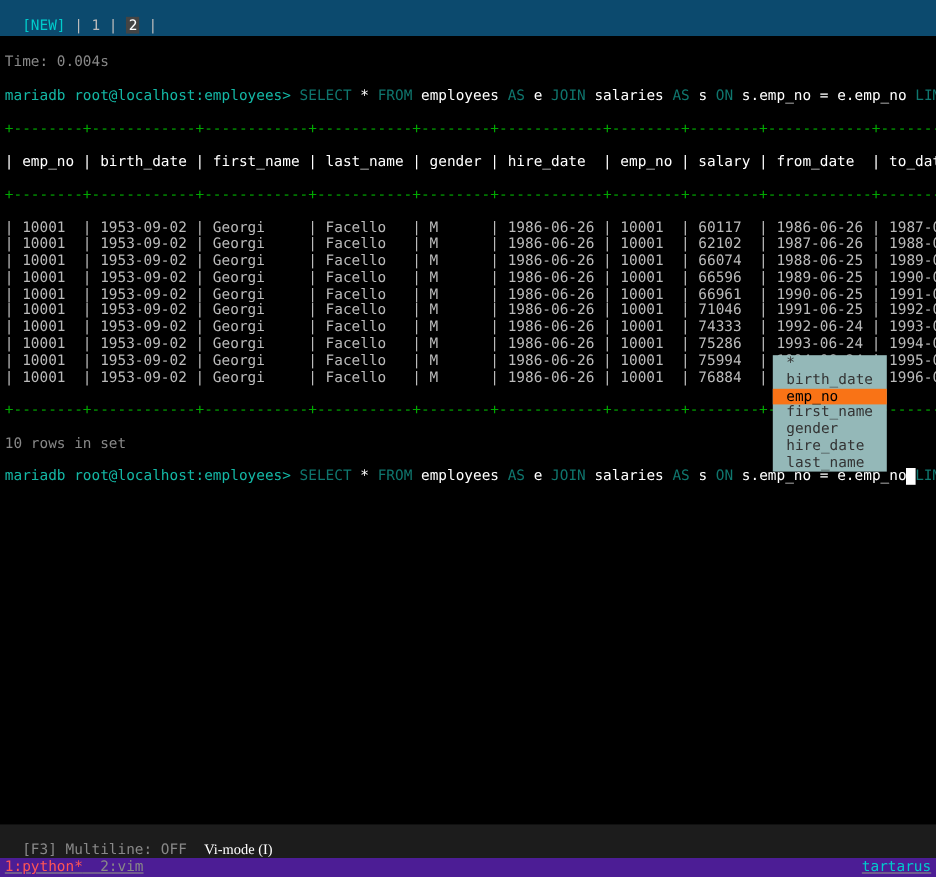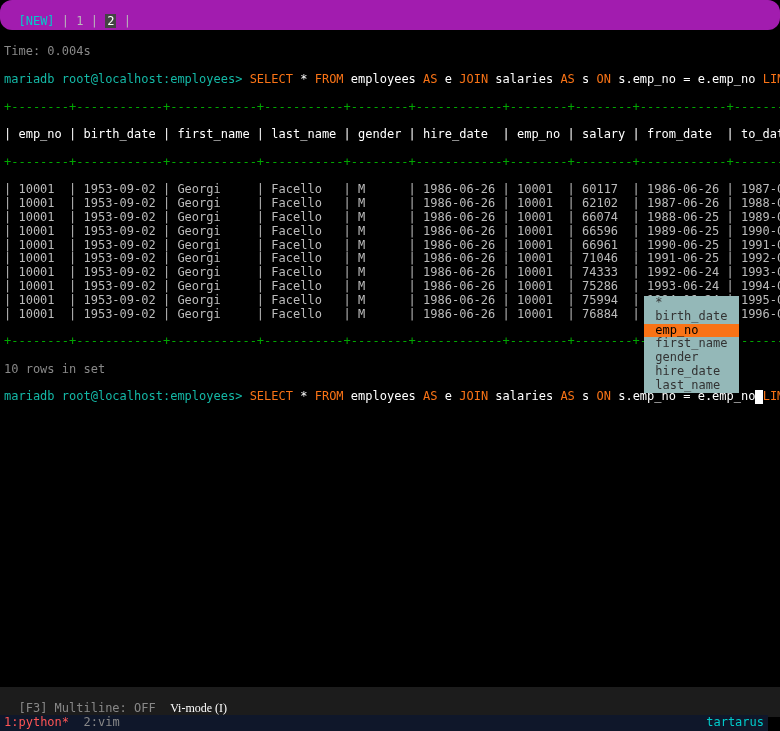--- a/index.html
+++ b/index.html
@@ -8,34 +8,33 @@
     color: #fff;
     font-family: "Menlo", "Consolas", "DejaVu Sans Mono", monospace;
     font-size: 12px;
     line-height: 1.15;
     width: 780px;
     height: 731px;
     overflow: hidden;
     position: relative;
   }
   .tabbar {
-    background: #a21caf;
+    background: #0c4a6e;
     padding: 1px 4px;
     white-space: pre;
-    border-radius: 12px;
   }
   .tab-new { color: #00cccc; }
   .tab-label { color: #bbbbbb; }
   .tab-active { background: #444; color: #fff; padding: 0 2px; }
   .term {
     padding: 2px 4px;
     white-space: pre;
   }
   .dim { color: #888888; }
-  .kw { color: #f97316; }
+  .kw { color: #0f766e; }
   .prompt { color: #14b8a6; }
   .border { color: #00a800; }
   .header-row { color: #ffffff; }
   .data-cell { color: #bbbbbb; }
   .cursor-block {
     display: inline-block;
     background: #ffffff;
     color: #000;
     width: 0.6em;
     height: 1.1em;
@@ -61,27 +60,28 @@
     background: #1c1c1c;
     color: #888;
     padding: 1px 4px;
     white-space: pre;
   }
   .vi-mode { color: #fff; font-family: Liberation Serif, serif; }
   .tmuxbar {
     position: absolute;
     bottom: 0;
     left: 0;
-    right: 12px;
-    background: #0f172a;
+    right: 0;
+    background: #4c1d95;
     color: #888;
     padding: 1px 4px;
     display: flex;
     justify-content: space-between;
     white-space: pre;
+    text-decoration: underline;
   }
   .tmux-active { color: #ff5555; }
   .tmux-host { color: #00cccc; }
   pre.row { margin: 0; font-family: inherit; }
 </style>
 </head>
 <body>
 
 <div class="tabbar">
   <span class="tab-new">[NEW]</span><span class="tab-label"> | </span><span class="tab-label">1</span><span class="tab-label"> | </span><span class="tab-active">2</span><span class="tab-label"> |</span>

